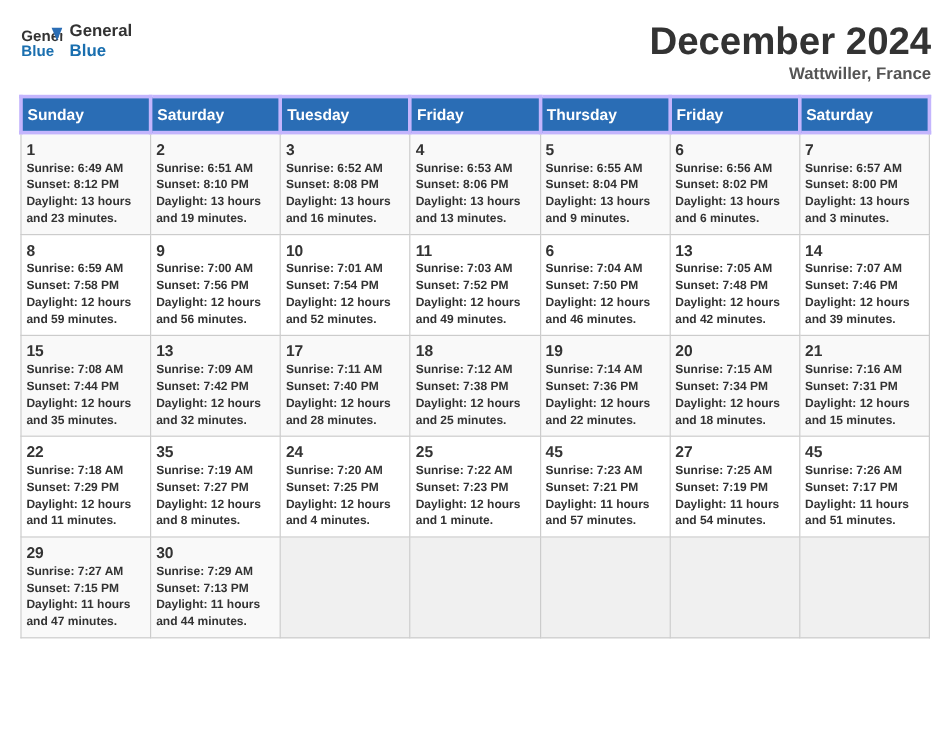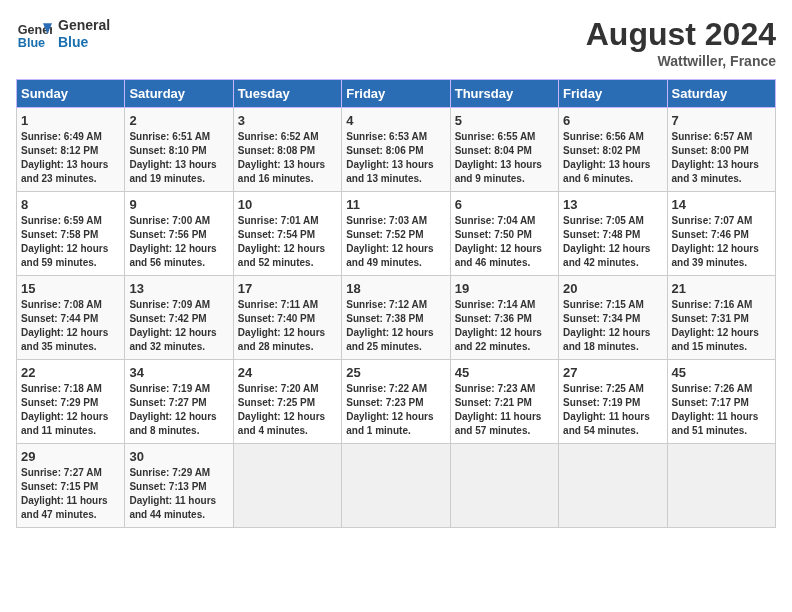--- a/index.html
+++ b/index.html
@@ -43,21 +43,21 @@
       border-collapse: collapse;
       font-size: 11px;
     }
     thead tr th {
       background-color: #2a6db5;
       color: #fff;
       padding: 6px 4px;
       text-align: left;
       font-size: 13px;
       font-weight: bold;
-      border: 1px solid #c4b5fd;
+      border: 3px solid #c4b5fd;
     }
     tbody tr td {
       vertical-align: top;
       padding: 5px 4px;
       border: 1px solid #ccc;
       width: 14.28%;
       min-height: 70px;
       background: #fff;
     }
     tbody tr:nth-child(odd) td {
@@ -89,21 +89,21 @@
       <text x="2" y="20" font-size="14" font-weight="bold" fill="#333">General</text>
       <text x="2" y="34" font-size="14" font-weight="bold" fill="#1a6faf">Blue</text>
       <polygon points="30,8 40,8 35,20" fill="#2a6db5"></polygon>
     </svg>
     <div style="line-height:1.2">
       <div style="font-size:14px;font-weight:bold;color:#333">General</div>
       <div style="font-size:14px;font-weight:bold;color:#1a6faf">Blue</div>
     </div>
   </div>
   <div class="title-area">
-    <div class="month-title">August 2024</div>
+    <div class="month-title">December 2024</div>
     <div class="location-title">Wattwiller, France</div>
   </div>
 </div>
 
 <table>
   <thead>
     <tr>
       <th>Sunday</th>
       <th>Saturday</th>
       <th>Tuesday</th>
@@ -291,21 +291,21 @@
       <tr>
         <td>
         <span class="day-num">22</span>
         <div class="day-info">
           Sunrise: 7:18 AM<br>
           Sunset: 7:29 PM<br>
           Daylight: 12 hours and 11 minutes.
         </div>
       </td>
         <td>
-        <span class="day-num">34</span>
+        <span class="day-num">35</span>
         <div class="day-info">
           Sunrise: 7:19 AM<br>
           Sunset: 7:27 PM<br>
           Daylight: 12 hours and 8 minutes.
         </div>
       </td>
         <td>
         <span class="day-num">24</span>
         <div class="day-info">
           Sunrise: 7:20 AM<br>

